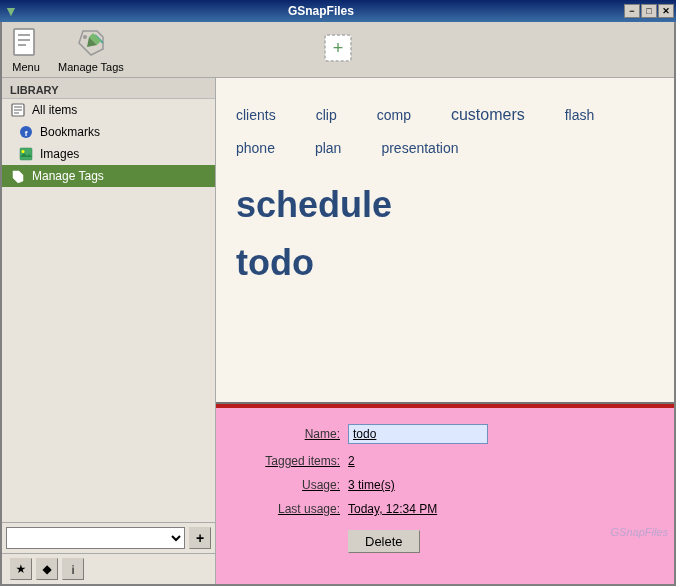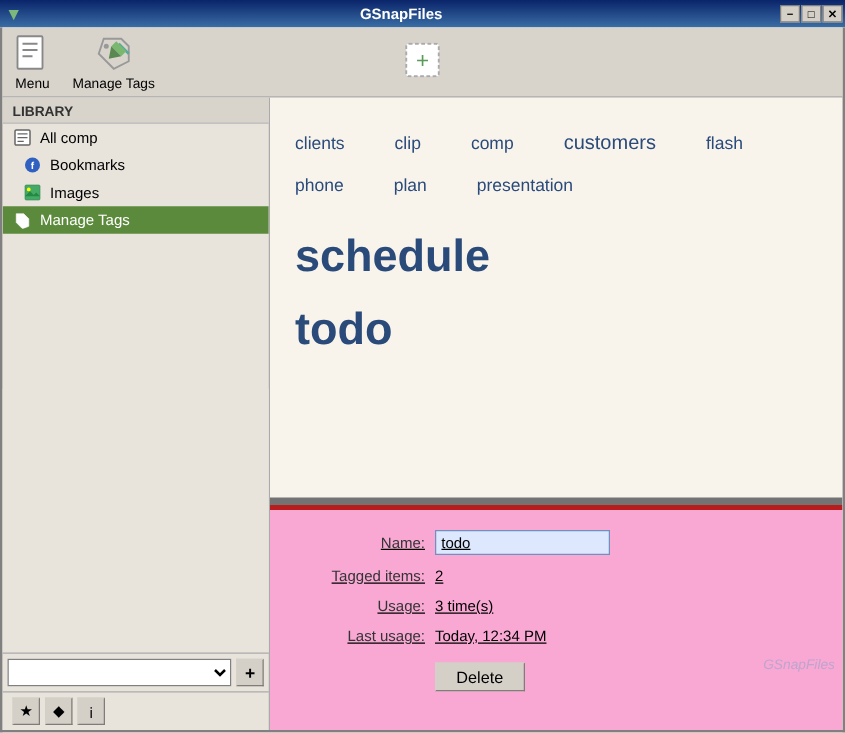--- a/index.html
+++ b/index.html
@@ -205,21 +205,21 @@
       flex-direction: column;
       background: #f8f4ec;
     }
     .tag-cloud {
       flex: 1;
       padding: 16px 20px;
       display: flex;
       flex-wrap: wrap;
       align-content: flex-start;
       gap: 8px 0;
-      border-bottom: 6px solid #737373;
+      border-bottom: 2px solid #737373;
       overflow-y: auto;
     }
     .tag-item {
       cursor: pointer;
       color: #2a4a7a;
       margin-right: 20px;
       margin-bottom: 8px;
     }
     .tag-size-sm { font-size: 14px; }
     .tag-size-md { font-size: 16px; margin-top: 12px; }
@@ -349,21 +349,21 @@
 
         <div class="sidebar-item root">
           <div class="sidebar-icon">
             <svg width="14" height="14" viewBox="0 0 14 14">
               <rect x="1" y="1" width="12" height="12" rx="1" fill="white" stroke="#666" stroke-width="1.2"></rect>
               <line x1="3" y1="4" x2="11" y2="4" stroke="#666" stroke-width="1"></line>
               <line x1="3" y1="7" x2="11" y2="7" stroke="#666" stroke-width="1"></line>
               <line x1="3" y1="10" x2="8" y2="10" stroke="#666" stroke-width="1"></line>
             </svg>
           </div>
-          <span>All comp</span>
+          <span>All items</span>
         </div>
 
         <div class="sidebar-item">
           <div class="sidebar-icon">
             <svg width="14" height="14" viewBox="0 0 14 14">
               <circle cx="7" cy="7" r="6" fill="#3060c0"></circle>
               <text x="7" y="10.5" text-anchor="middle" font-size="8" fill="white" font-weight="bold">f</text>
             </svg>
           </div>
           <span>Bookmarks</span>

